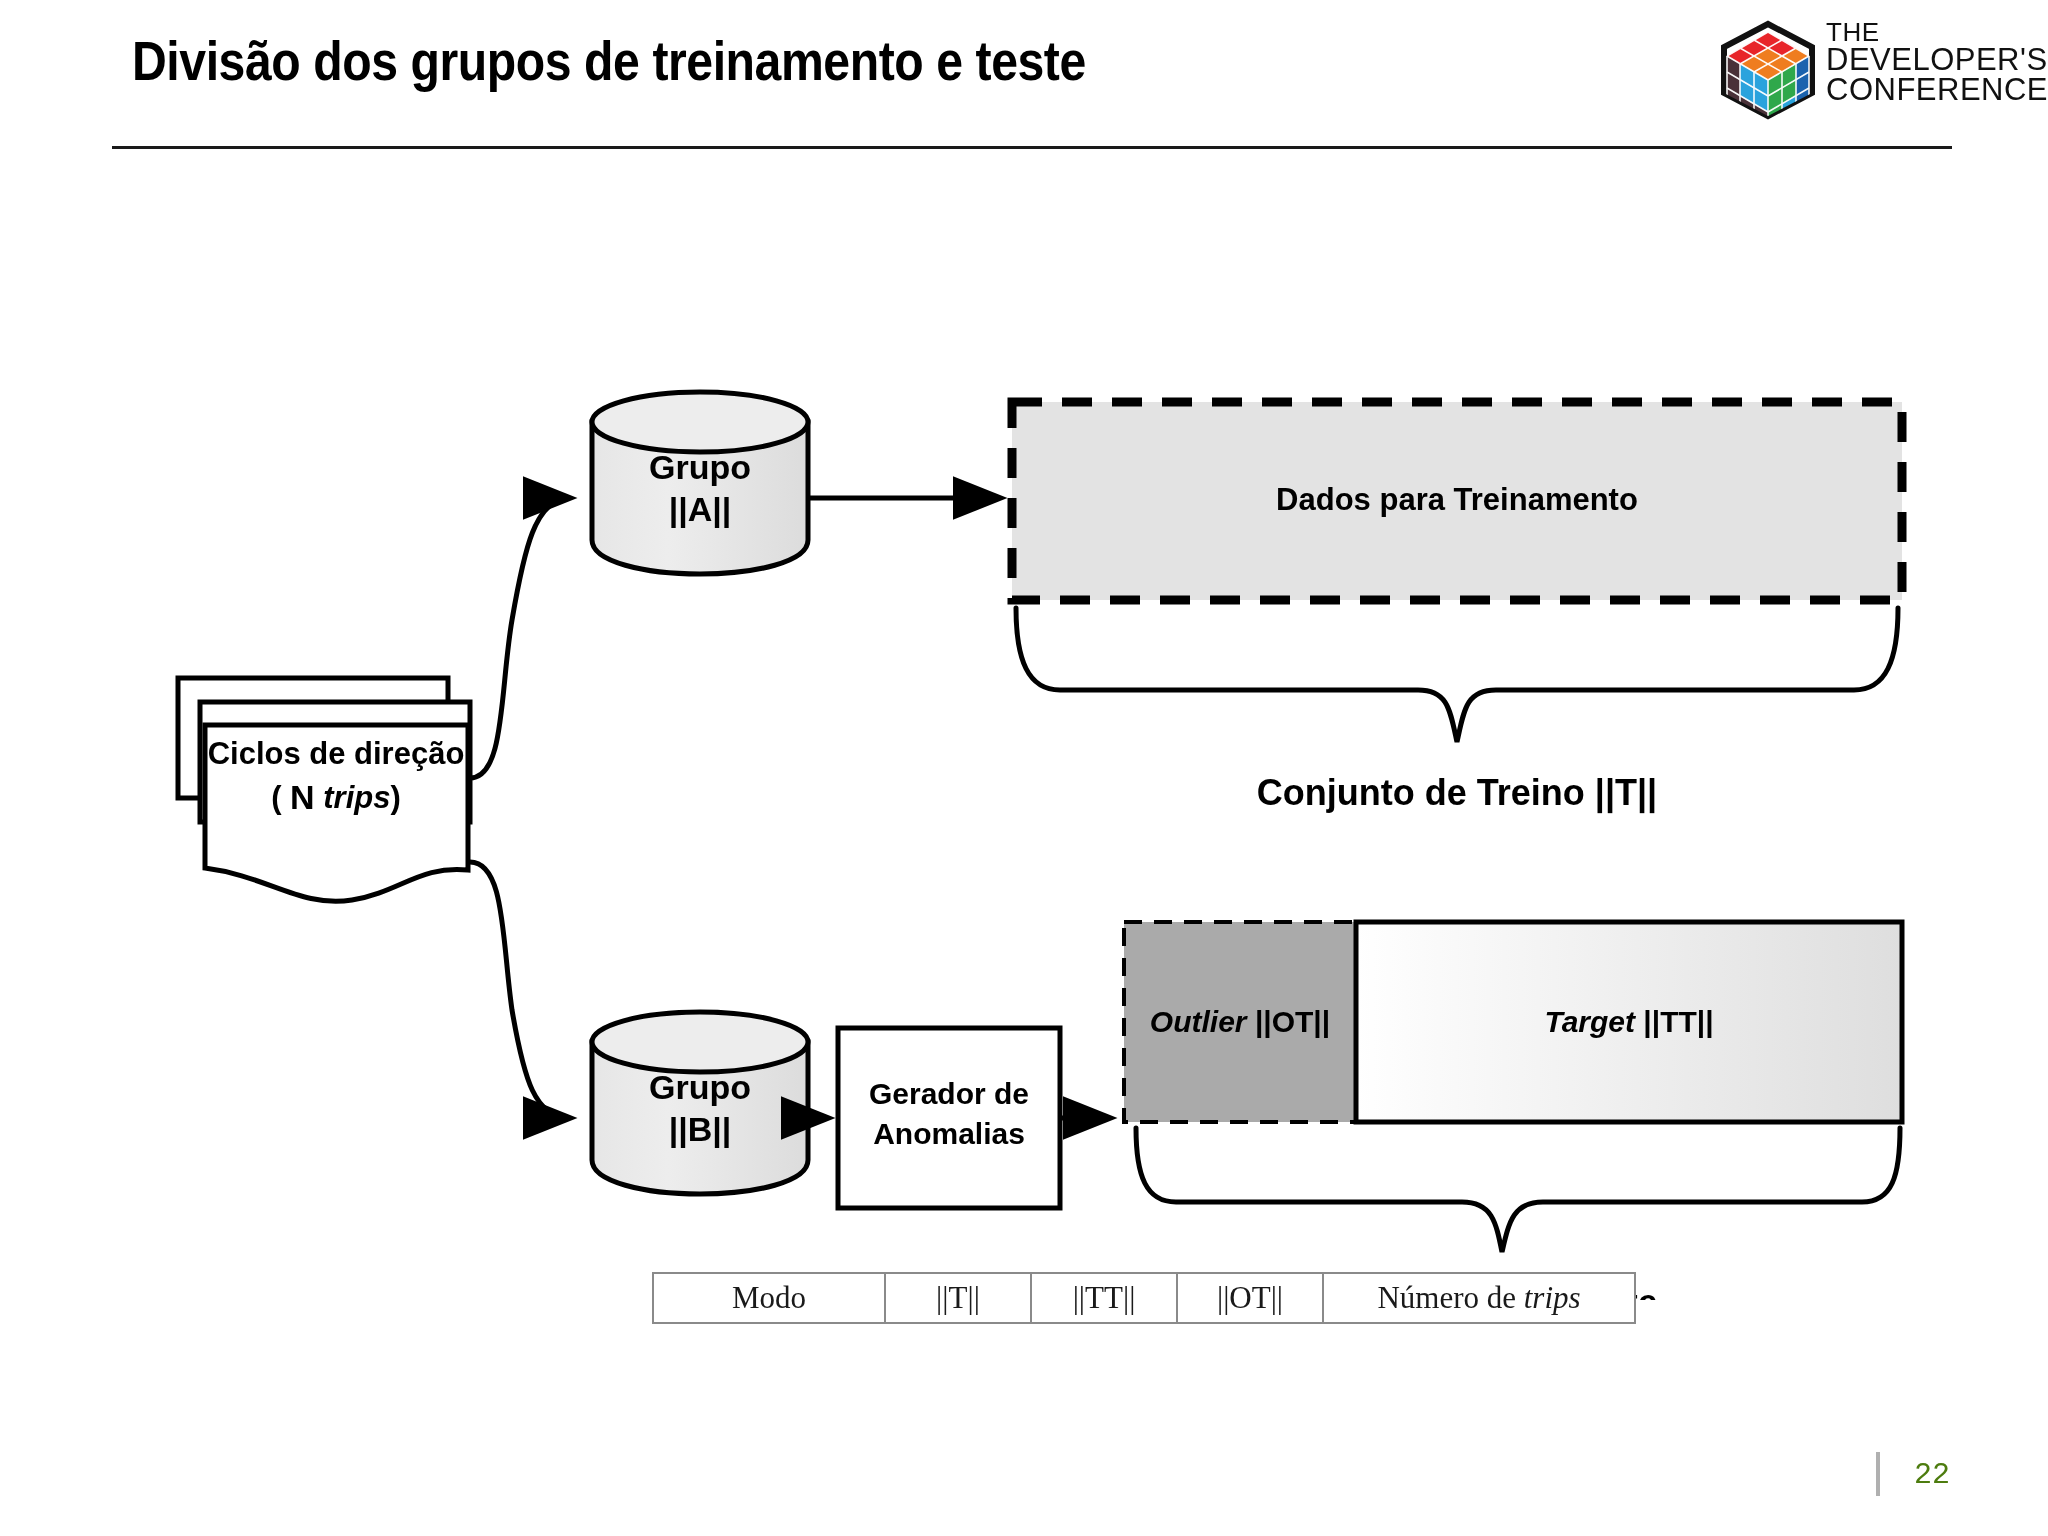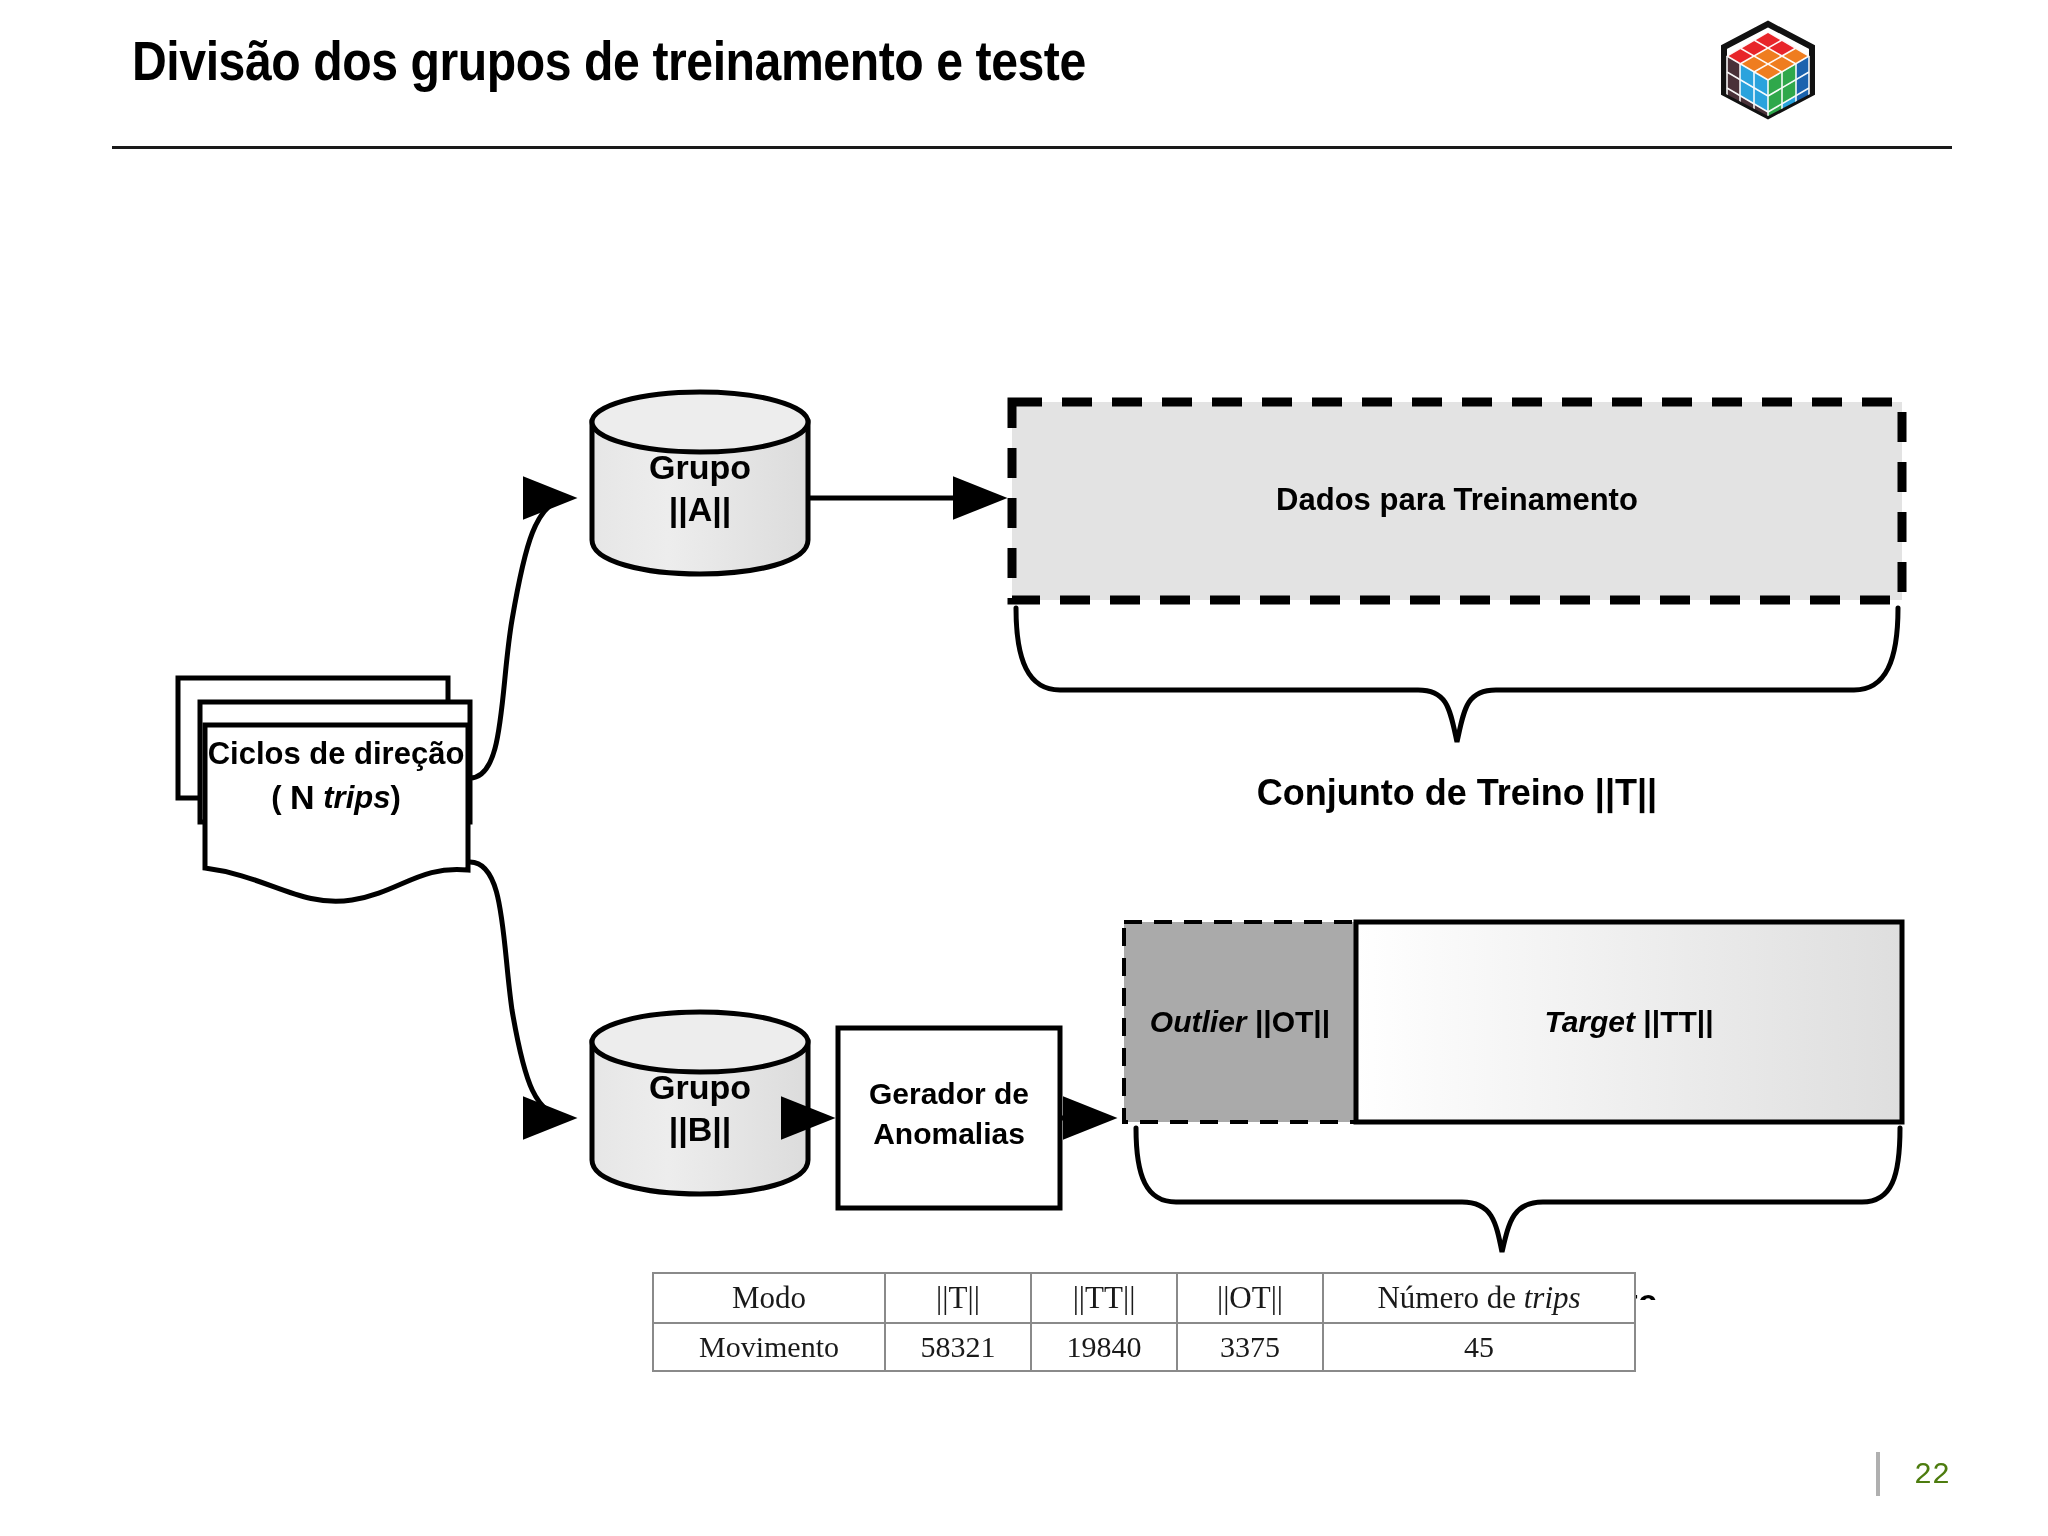--- a/index.html
+++ b/index.html
@@ -151,20 +151,25 @@
       </g>
 
       <g stroke="#ffffff" stroke-width="1.6" fill="none" opacity="0.95">
         <path d="M52,12 L11,36 M66,20 L24,44 M80,28 L38,52 M93,36 L52,60"></path>
         <path d="M52,12 L93,36 M38,20 L80,44 M24,28 L66,52 M11,36 L52,60"></path>
         <path d="M11,36 L11,84 M24,44 L24,92 M38,52 L38,100 M52,60 L52,108 M66,52 L66,100 M80,44 L80,92 M93,36 L93,84"></path>
         <path d="M11,52 L52,76 M11,68 L52,92 M93,52 L52,76 M93,68 L52,92"></path>
       </g>
     </g>
   </svg>
+  <div id="logo-text">
+    <div class="l1">THE</div>
+    <div class="l2">DEVELOPER'S</div>
+    <div class="l3">CONFERENCE</div>
+  </div>
 </div>
 
 <svg id="diagram" viewBox="0 0 2048 1150">
   <defs>
     <marker id="arw" markerWidth="12" markerHeight="12" refX="9.5" refY="5" orient="auto">
       <path d="M0,0.6 L11,5 L0,9.4 Z" fill="#000"></path>
     </marker>
     <linearGradient id="targetGrad" x1="0" y1="0" x2="1" y2="0">
       <stop offset="0%" stop-color="#ffffff"></stop>
       <stop offset="100%" stop-color="#dedede"></stop>
@@ -252,24 +257,17 @@
   <thead>
     <tr>
       <th class="c-mode">Modo</th>
       <th class="c-t">||T||</th>
       <th class="c-tt">||TT||</th>
       <th class="c-ot">||OT||</th>
       <th class="c-n"><span>Número de </span><span class="it">trips</span></th>
     </tr>
   </thead>
   <tbody>
-    <tr>
-      <td>Movimento</td>
-      <td>58321</td>
-      <td>19840</td>
-      <td>3375</td>
-      <td>45</td>
-    </tr>
   </tbody>
 </table>
 
 <div id="page-bar"></div>
 <div id="page-number">22</div>
 
 </body></html>

